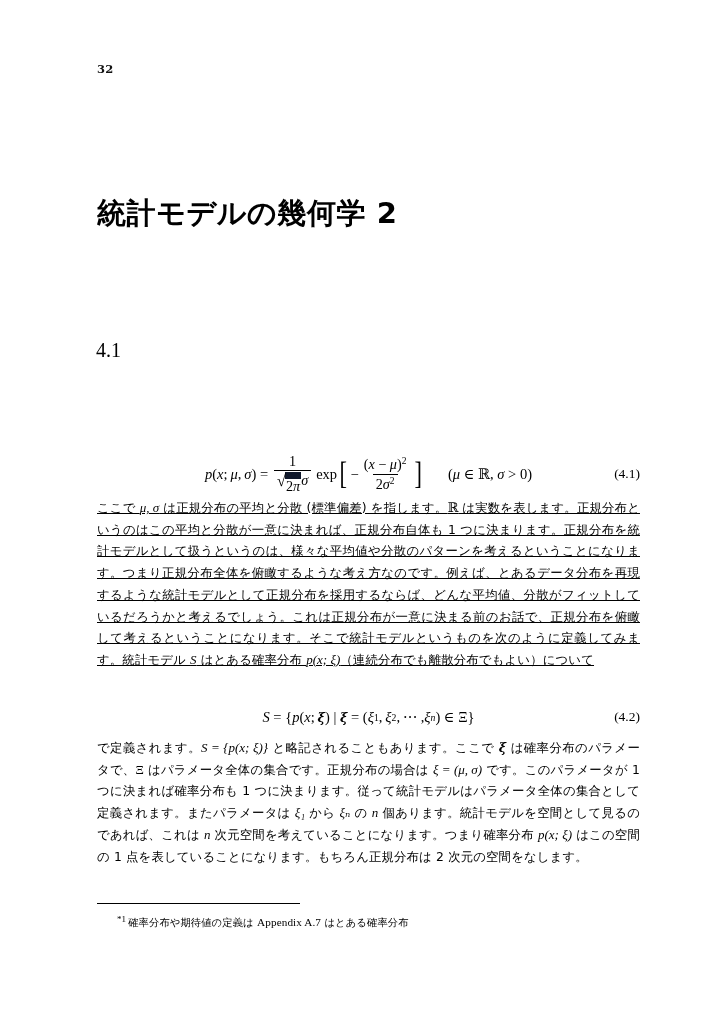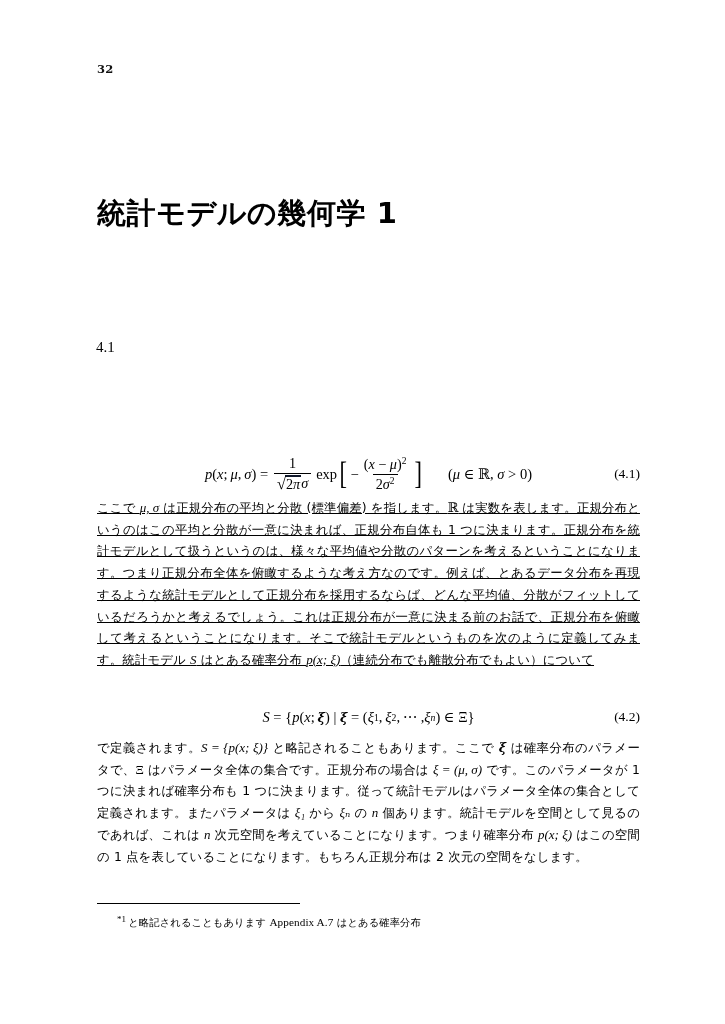--- a/index.html
+++ b/index.html
@@ -71,21 +71,21 @@
     font-weight: bold;
     font-size: 15.5px;
     letter-spacing: 0.3px;
     color: #000;
     display: flex;
     align-items: baseline;
   }
   .section-num {
     font-weight: normal;
     font-family: "Liberation Serif", "DejaVu Serif", serif;
-    font-size: 15px;
+    font-size: 20px;
     margin-right: 0;
     letter-spacing: 0;
   }
 
   
   .body-col {
     position: absolute;
     left: 97px;
     width: 543px;
   }
@@ -168,21 +168,21 @@
     align-items: stretch;
     position: relative;
   }
   .sqrt > .radical {
     font-size: 1.18em;
     line-height: 1;
     margin-right: -1px;
     transform: translateY(0.5px);
   }
   .sqrt > .radicand {
-    border-top: 2px solid #0f172a;
+    border-top: 7px solid #0f172a;
     padding: 0 1px 0 1px;
   }
 
   .bigbr {
     font-size: 2.15em;
     line-height: 0;
     font-style: normal;
     display: inline-block;
     transform: scaleX(0.72);
     margin: 0 1px;
@@ -228,21 +228,21 @@
   }
 </style>
 </head>
 <body>
 
 <div class="page">
 
   <div class="folio">32</div>
 
   <div class="chapter-block">
-    <div class="chapter-title">統計モデルの幾何学 1</div>
+    <div class="chapter-title">統計モデルの幾何学 2</div>
   </div>
 
   <div class="section-head">
     <span class="section-num">4.1</span>
   </div>
 
 
   <div class="eq-row" style="top:452px; height:44px;">
     <div class="eq-body">
       <span class="it">p</span>
@@ -307,15 +307,15 @@
         <span class="up">}</span>
     </div>
     <span class="eq-tag">(4.2)</span>
   </div>
 
   <div class="body-col" style="top:737px;">
     <p class="para"><span>で定義されます。</span><span class="mi">S = {p(x; ξ)}</span><span> と略記されることもあります。ここで </span><span class="bsym">ξ</span><span> は確率分布のパラメータで、</span><span class="mn">Ξ</span><span> はパラメータ全体の集合です。正規分布の場合は </span><span class="mi">ξ = (μ, σ)</span><span> です。このパラメータが 1 つに決まれば確率分布も 1 つに決まります。従って統計モデルはパラメータ全体の集合として定義されます。またパラメータは </span><span class="mi">ξ₁</span><span> から </span><span class="mi">ξₙ</span><span> の </span><span class="mi">n</span><span> 個あります。統計モデルを空間として見るのであれば、これは </span><span class="mi">n</span><span> 次元空間を考えていることになります。つまり確率分布 </span><span class="mi">p(x; ξ)</span><span> はこの空間の 1 点を表していることになります。もちろん正規分布は 2 次元の空間をなします。</span></p>
   </div>
 
   <div class="footnote-rule"></div>
-  <div class="footnote"><span class="fn-num">*1</span><span>と略記されることもあります </span><span class="rm">Appendix A.7</span><span> はとある確率分布</span></div>
+  <div class="footnote"><span class="fn-num">*1</span><span>確率分布や期待値の定義は </span><span class="rm">Appendix A.7</span><span> はとある確率分布</span></div>
 
 </div>
 
 </body></html>

